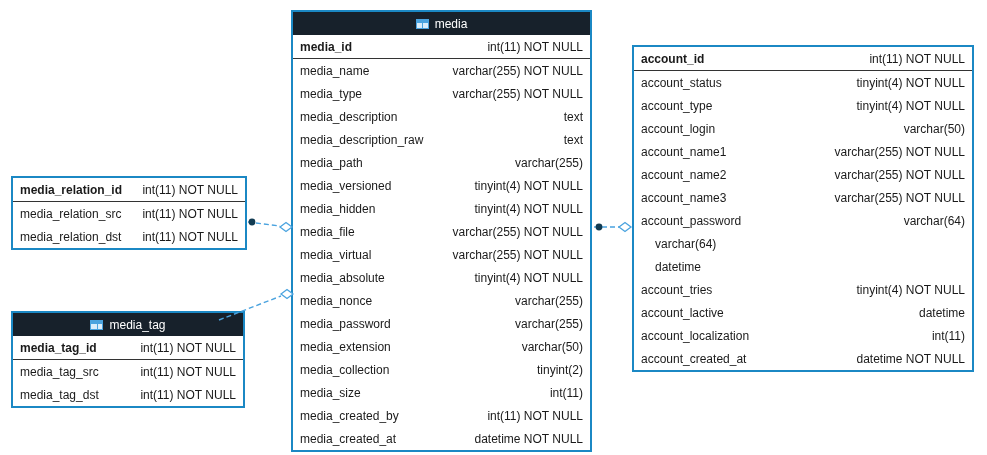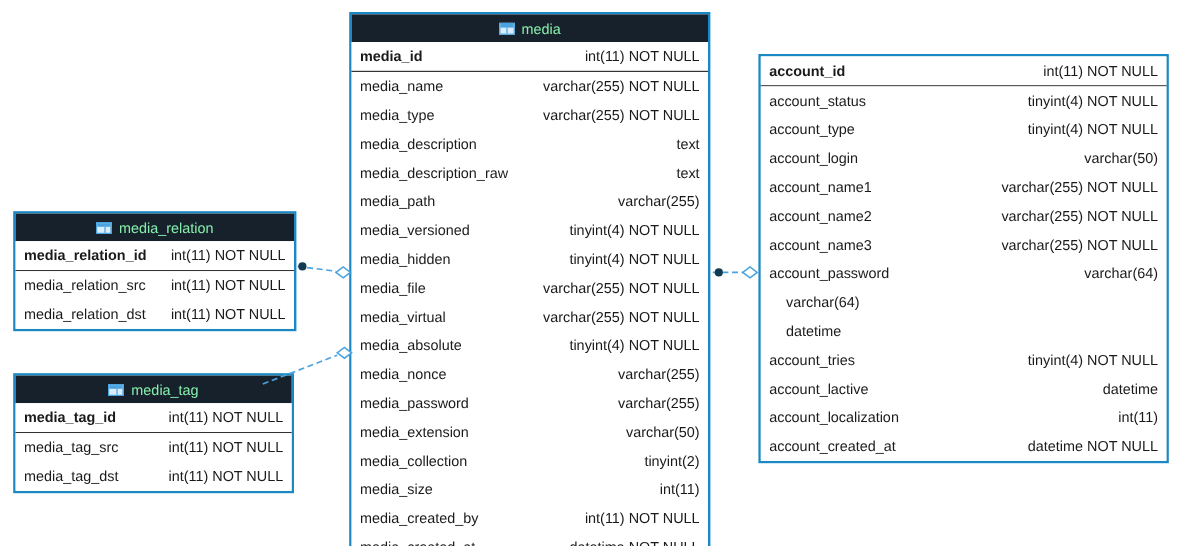--- a/index.html
+++ b/index.html
@@ -12,37 +12,37 @@
   svg.connections{
     position:absolute;left:0;top:0;width:987px;height:455px;
     z-index:5;pointer-events:none;
   }
   .db-table{
     position:absolute;box-sizing:border-box;
     border:2px solid #1b88c4;background:#ffffff;
     font-size:12px;color:#1a1a1a;z-index:2;
   }
   .db-header{
-    background:#17212b;color:#86efac;height:23px;
+    background:#17212b;color:#ffffff;height:23px;
     display:flex;align-items:center;justify-content:center;gap:6px;
     font-size:12px;cursor:move;
   }
   .tbl-icon{
     width:13px;height:10px;display:inline-block;position:relative;
     background:#d9edfb;border:1px solid #4aa3df;box-sizing:border-box;
   }
   .tbl-icon::before{
     content:"";position:absolute;left:0;right:0;top:0;height:3px;background:#4aa3df;
   }
   .tbl-icon::after{
     content:"";position:absolute;left:50%;top:3px;bottom:0;width:1px;background:#4aa3df;
   }
   .db-row{
     display:flex;justify-content:space-between;align-items:center;
-    height:23px;padding:12px 7px;box-sizing:border-box;white-space:nowrap;
+    height:23px;padding:0 7px;box-sizing:border-box;white-space:nowrap;
     background:#ffffff;
   }
   .db-row .col-name{white-space:nowrap;}
   .db-row .col-type{white-space:nowrap;margin-left:14px;text-align:right;}
   .db-row.pk .col-name{font-weight:bold;}
   .pk-divider{height:0;border-top:1px solid #333333;}
 </style>
 </head>
 <body>
 
@@ -130,24 +130,20 @@
       <div class="db-row">
         <span class="col-name">media_created_by</span>
         <span class="col-type">int(11) NOT NULL</span>
       </div>
       <div class="db-row">
         <span class="col-name">media_created_at</span>
         <span class="col-type">datetime NOT NULL</span>
       </div>
     </div>
     <div class="db-table" style="left: 11px; top: 176px; width: 236px;">
-      <div class="db-header">
-        <span class="tbl-icon"></span>
-        <span class="tbl-title">media_relation</span>
-      </div>
       <div class="db-row pk">
         <span class="col-name">media_relation_id</span>
         <span class="col-type">int(11) NOT NULL</span>
       </div>
       <div class="pk-divider"></div>
       <div class="db-row">
         <span class="col-name">media_relation_src</span>
         <span class="col-type">int(11) NOT NULL</span>
       </div>
       <div class="db-row">

